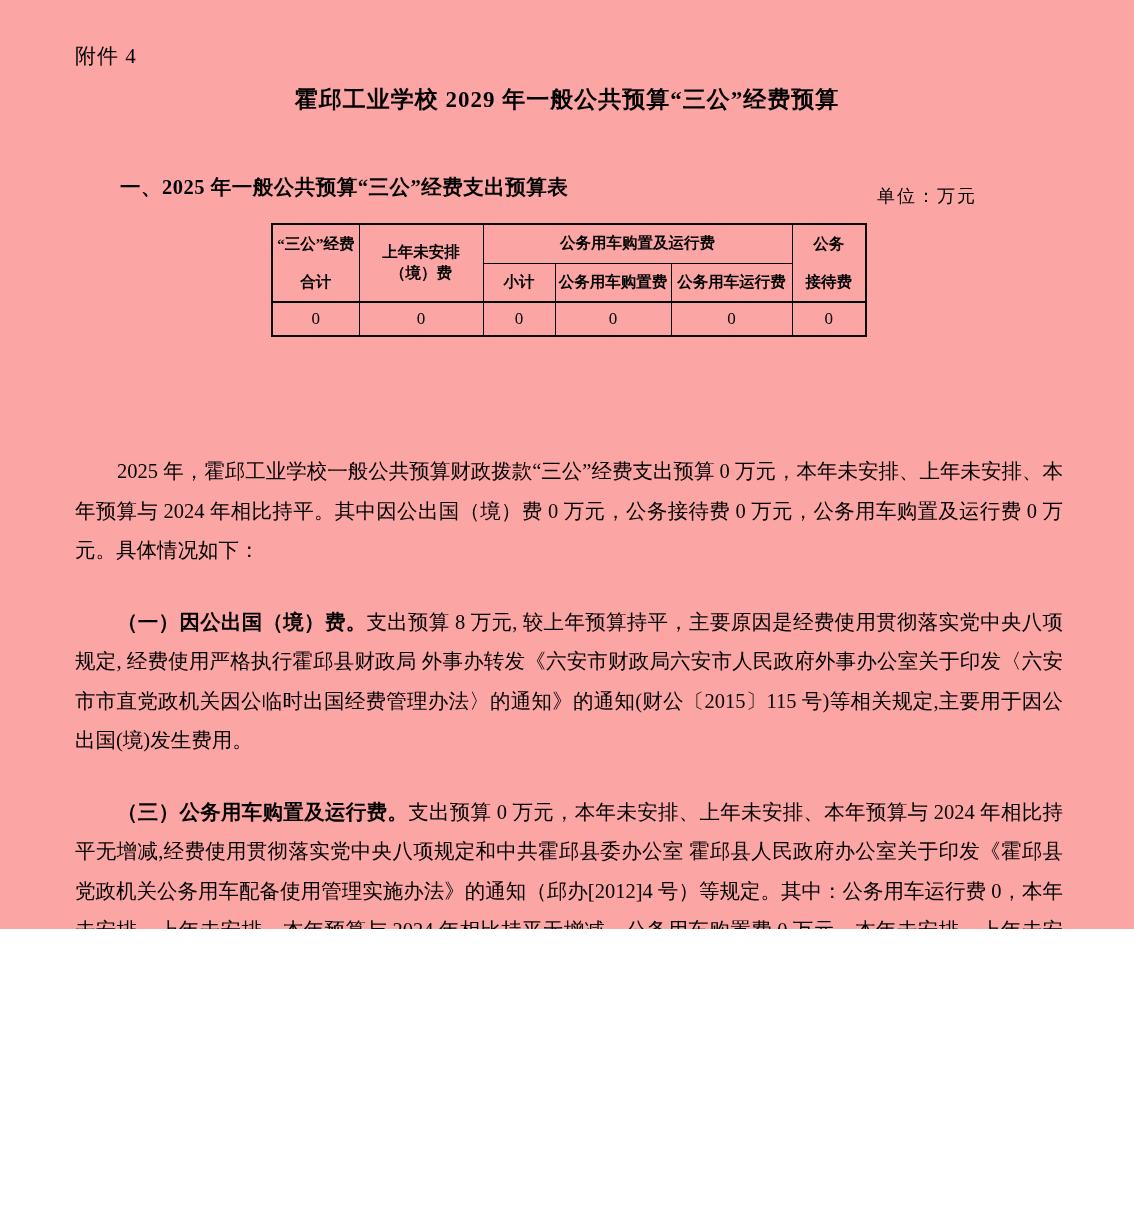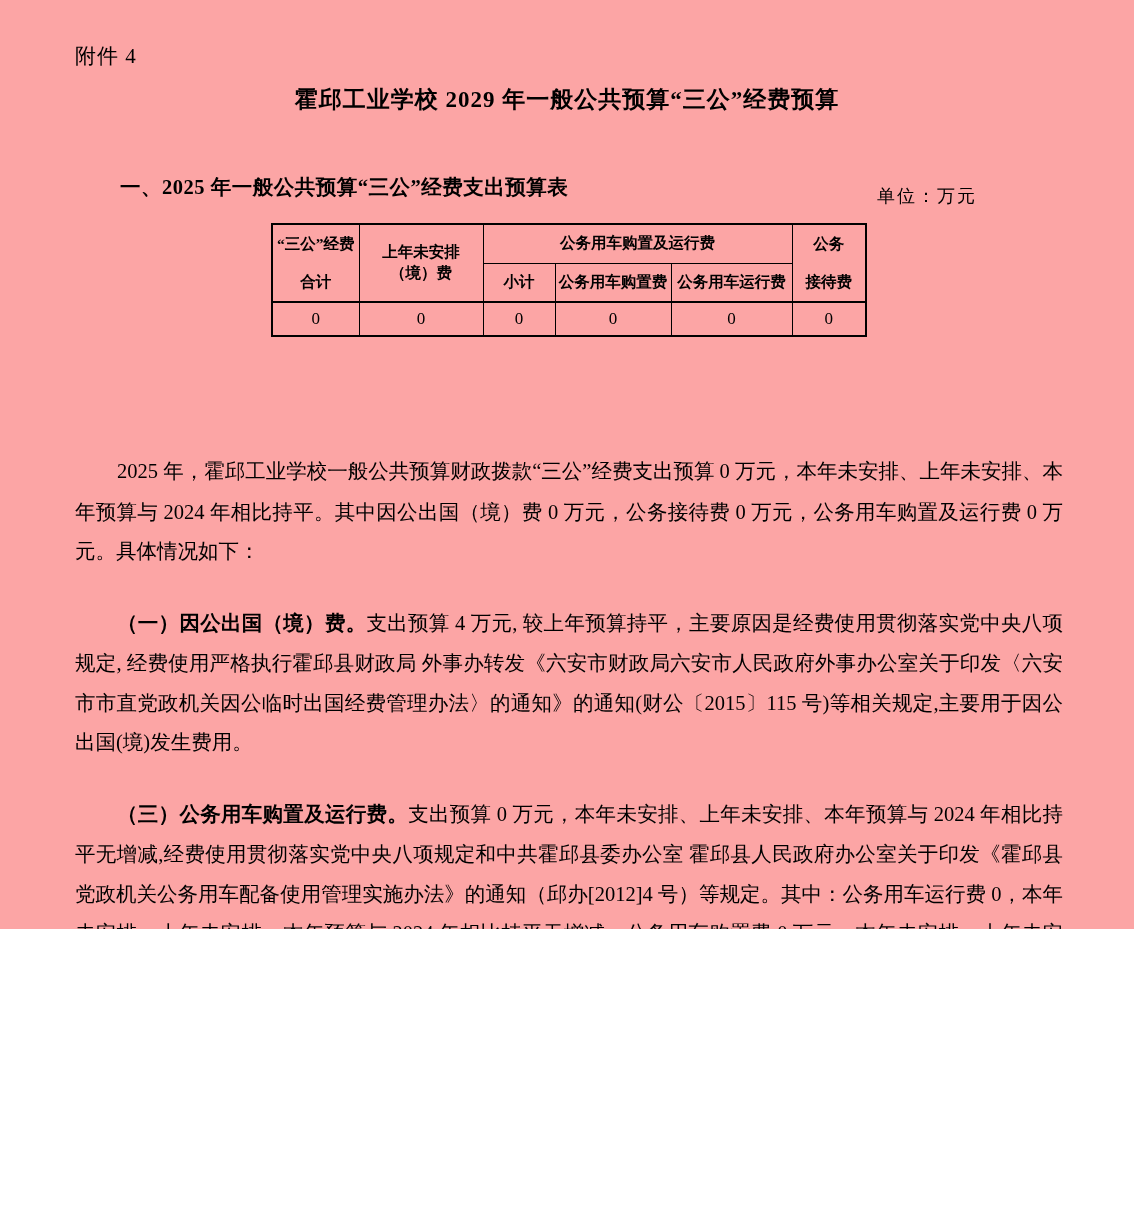--- a/index.html
+++ b/index.html
@@ -81,21 +81,21 @@
     top: 420px;
     width: 988px;
     font-size: 20.5px;
     line-height: 39.5px;
     text-align: justify;
   }
   .bodytext p {
     text-indent: 2.05em;
     margin-top: 32px;
   }
-  .bodytext .lead { font-weight: bold; font-family: Liberation Mono, monospace; }
+  .bodytext .lead { font-weight: bold; }
   .page-number {
     position: absolute;
     left: 1028px;
     top: 1114px;
     font-size: 15px;
     letter-spacing: 2px;
     white-space: nowrap;
   }
 </style>
 </head>
@@ -145,19 +145,19 @@
         <td>0</td>
         <td>0</td>
         <td>0</td>
       </tr>
     </tbody>
   </table>
 
 
   <div class="bodytext">
     <p><span class="lead"></span><span>2025 年，霍邱工业学校一般公共预算财政拨款“三公”经费支出预算 0 万元，本年未安排、上年未安排、本年预算与 2024 年相比持平。其中因公出国（境）费 0 万元，公务接待费 0 万元，公务用车购置及运行费 0 万元。具体情况如下：</span></p>
-    <p><span class="lead">（一）因公出国（境）费。</span><span>支出预算 4 万元, 较上年预算持平，主要原因是经费使用贯彻落实党中央八项规定, 经费使用严格执行霍邱县财政局 外事办转发《六安市财政局六安市人民政府外事办公室关于印发〈六安市市直党政机关因公临时出国经费管理办法〉的通知》的通知(财公〔2015〕115 号)等相关规定,主要用于因公出国(境)发生费用。</span></p>
+    <p><span class="lead">（一）因公出国（境）费。</span><span>支出预算 8 万元, 较上年预算持平，主要原因是经费使用贯彻落实党中央八项规定, 经费使用严格执行霍邱县财政局 外事办转发《六安市财政局六安市人民政府外事办公室关于印发〈六安市市直党政机关因公临时出国经费管理办法〉的通知》的通知(财公〔2015〕115 号)等相关规定,主要用于因公出国(境)发生费用。</span></p>
     <p><span class="lead">（三）公务用车购置及运行费。</span><span>支出预算 0 万元，本年未安排、上年未安排、本年预算与 2024 年相比持平无增减,经费使用贯彻落实党中央八项规定和中共霍邱县委办公室 霍邱县人民政府办公室关于印发《霍邱县党政机关公务用车配备使用管理实施办法》的通知（邱办[2012]4 号）等规定。其中：公务用车运行费 0，本年未安排、上年未安排、本年预算与 2024 年相比持平无增减。公务用车购置费 0 万元，本年未安排、上年未安排、本年预算与 2024 年相比持平无增减，用于购置机要通信用车 0 辆、应急保障用车 0 辆、其他按照规定配备的公务用车 0 辆、执法执勤用车 0 辆、特种专业技术用车 0 辆。</span></p>
   </div>
 
   <div class="page-number">- 1 -</div>
 
 </div>
 
 </body></html>

